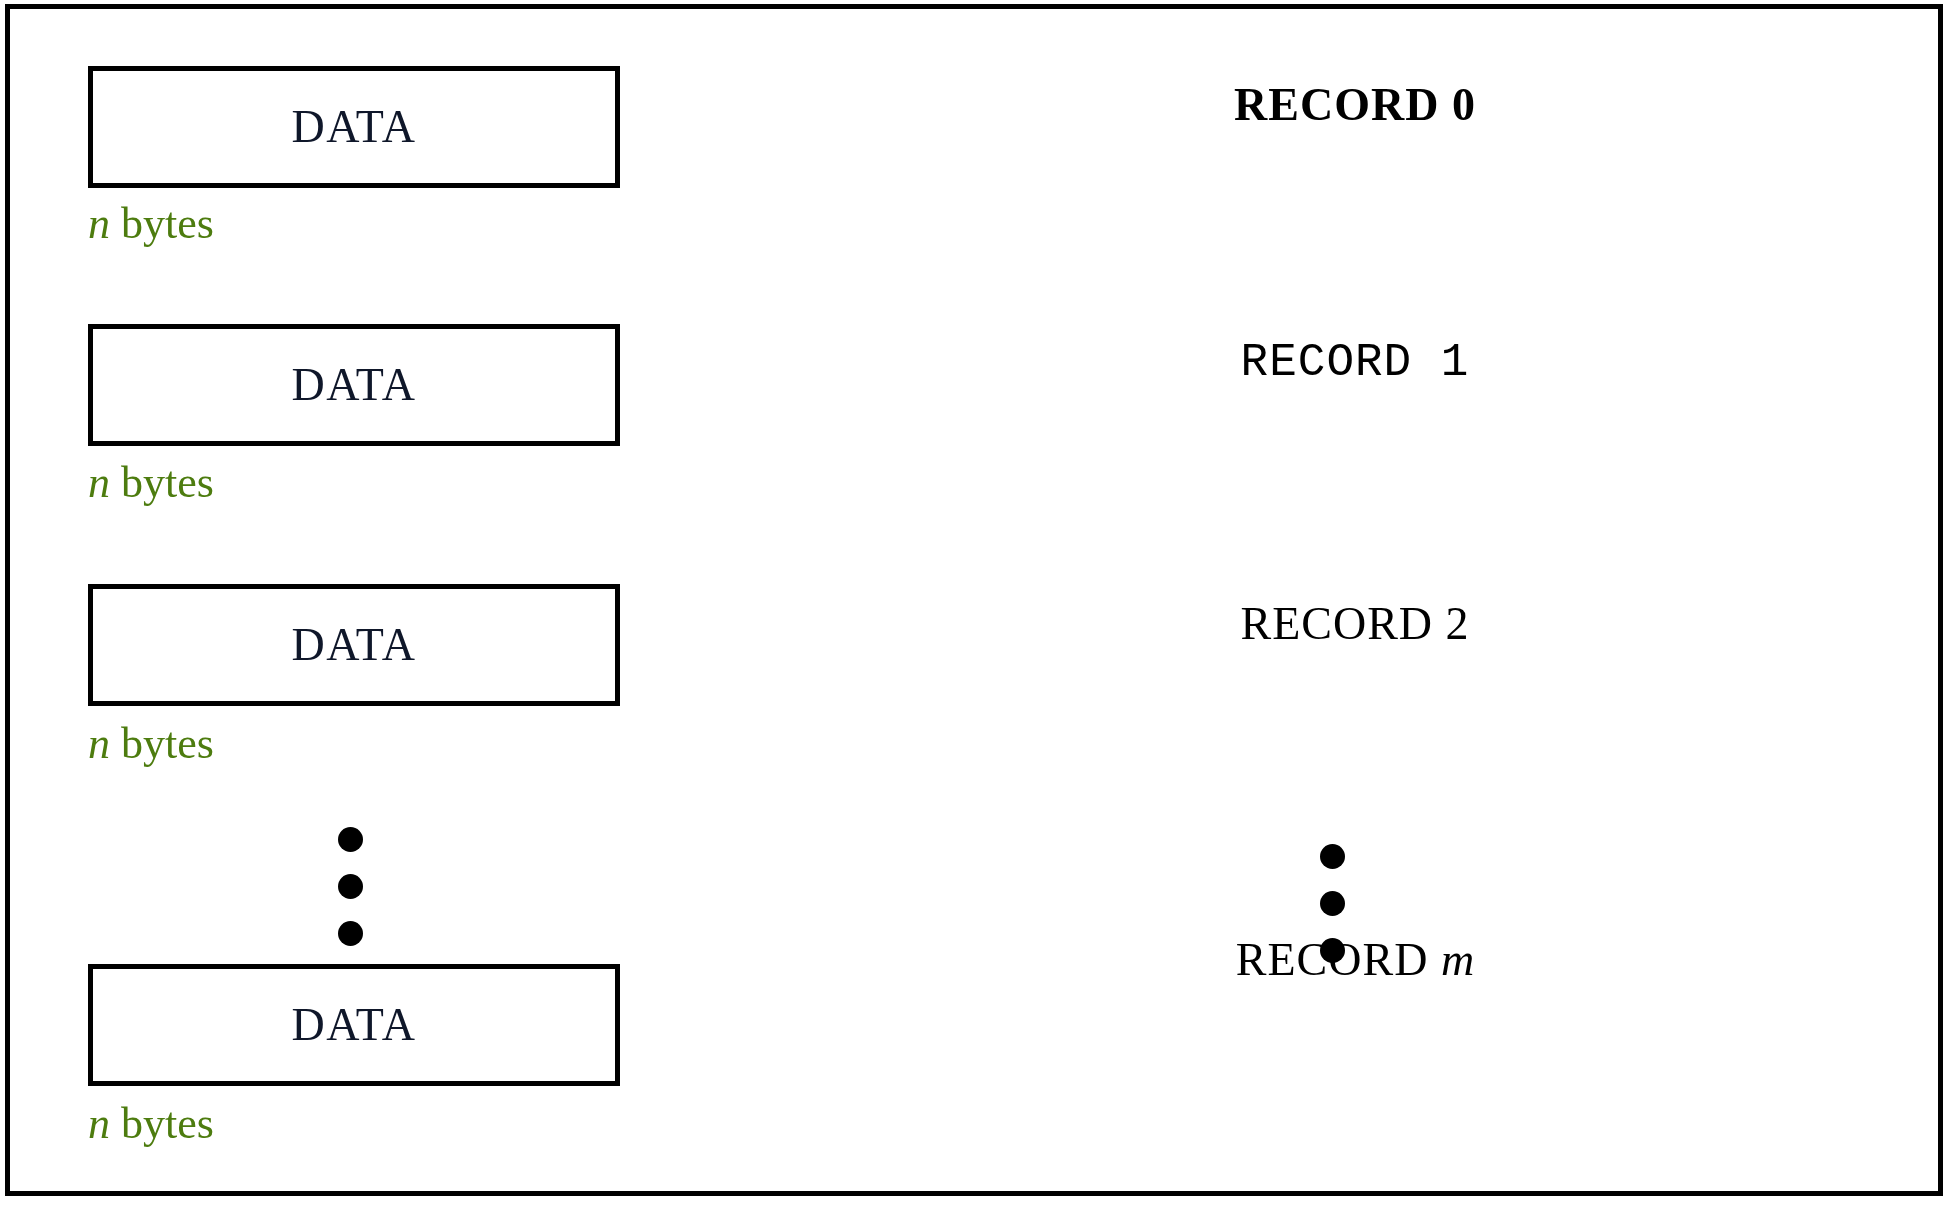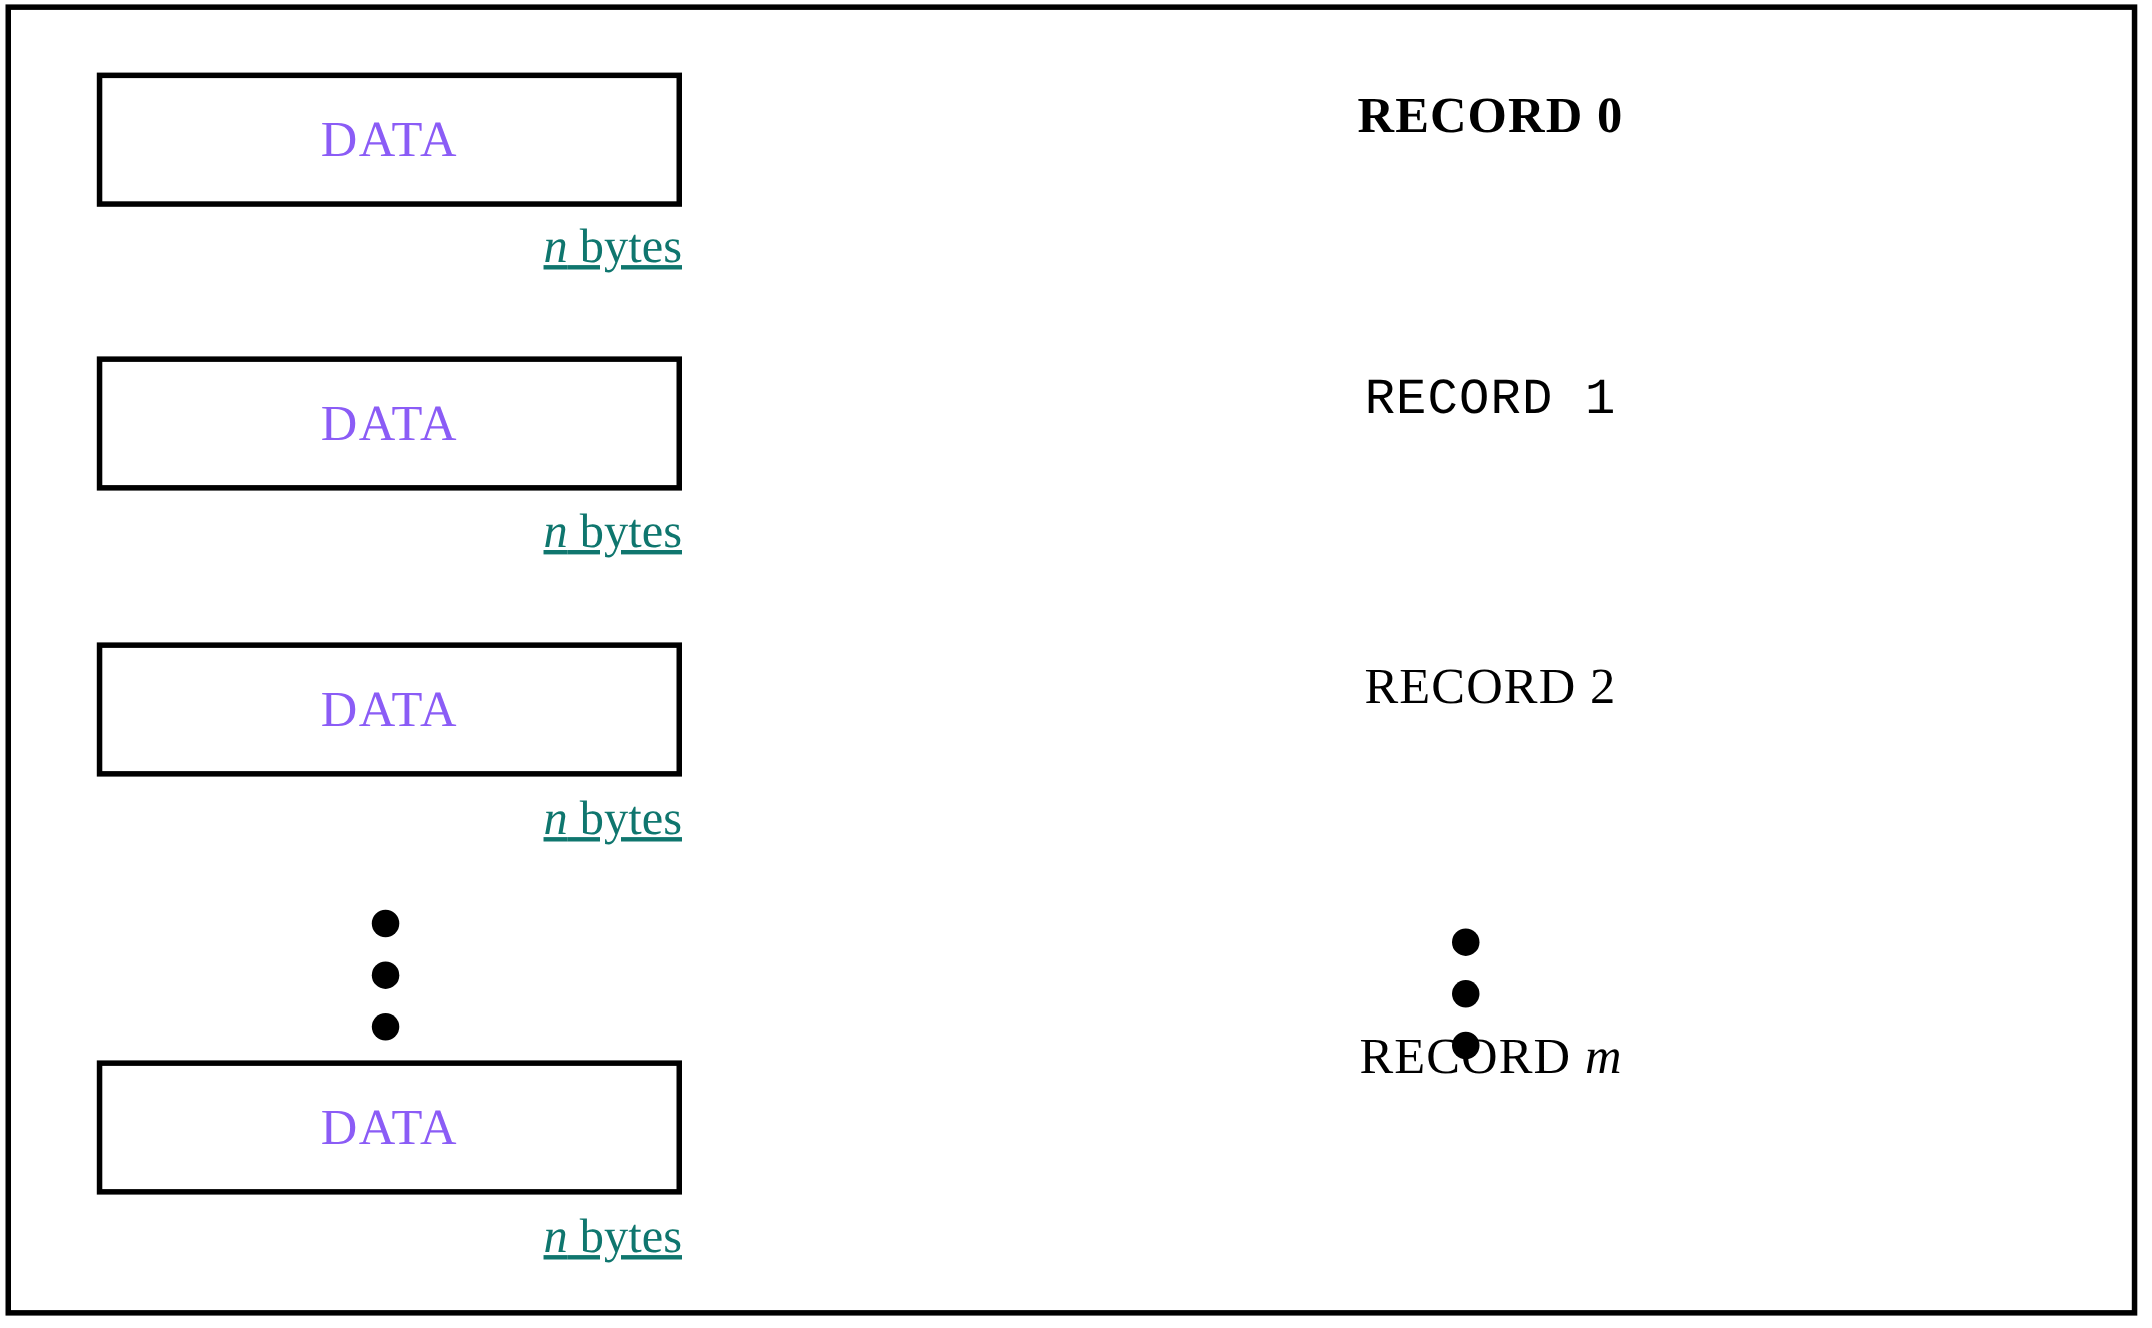--- a/index.html
+++ b/index.html
@@ -47,33 +47,32 @@
     background: #ffffff;
     display: flex;
     align-items: center;
     justify-content: center;
   }
 
   .data-label {
     font-size: 46px;
     letter-spacing: 1.5px;
     line-height: 1;
-    color: #8b5cf6;
+    color: #0f172a;
   }
 
   .bytes-label {
     position: absolute;
     left: 78px;
     width: 532px;
-    text-align: right;
+    text-align: left;
     font-size: 44px;
     line-height: 1;
-    color: #0f766e;
+    color: #4d7c0f;
     white-space: nowrap;
-    text-decoration: underline;
   }
 
   .bytes-label .var {
     font-style: italic;
   }
 
   .record-label {
     position: absolute;
     left: 1090px;
     width: 510px;

